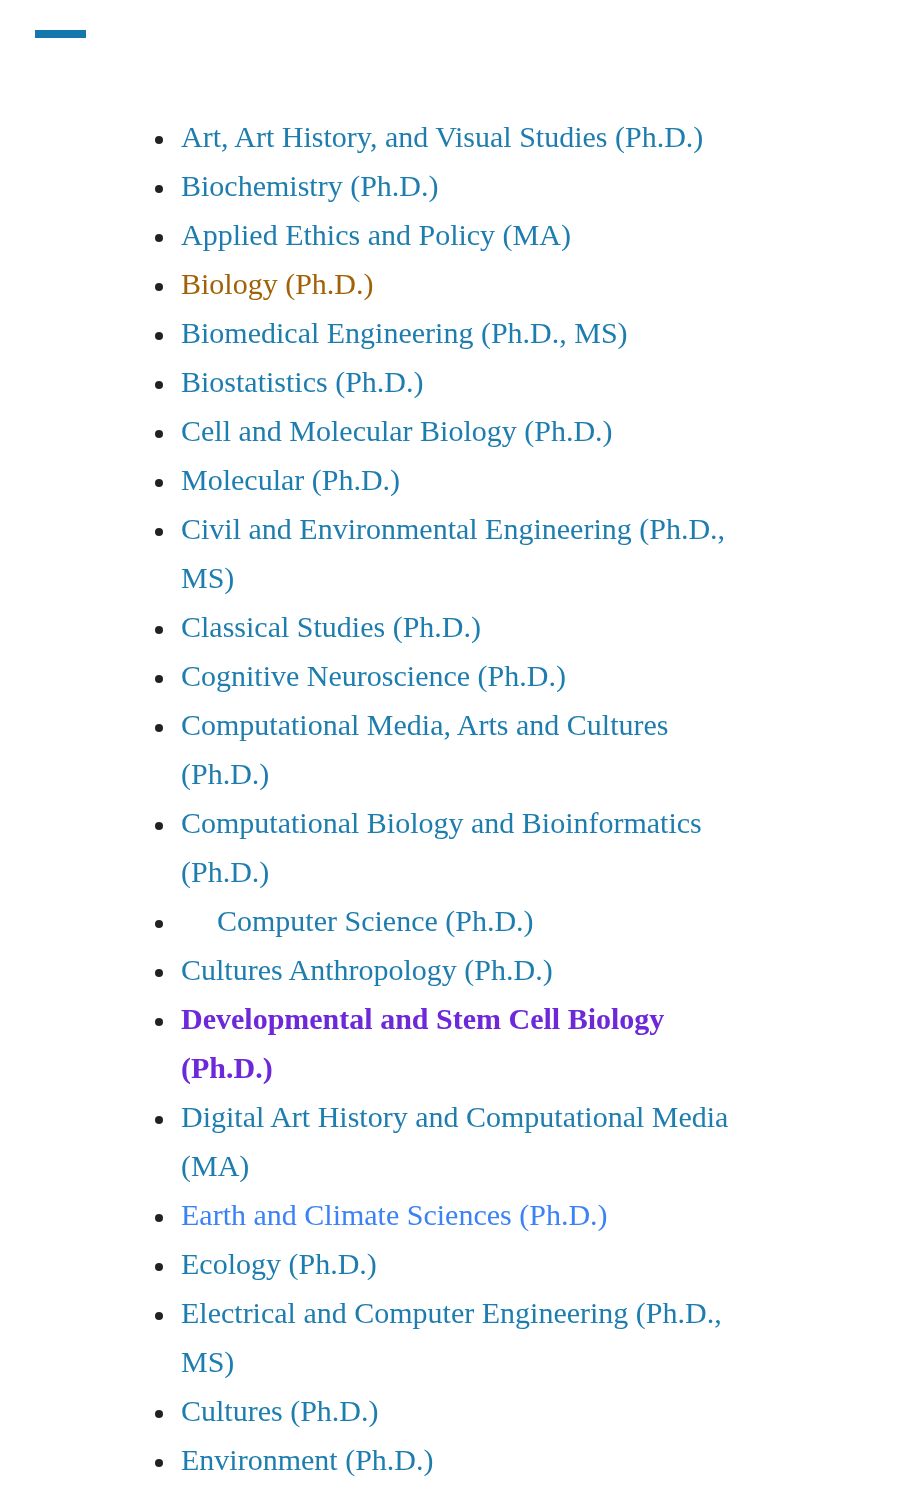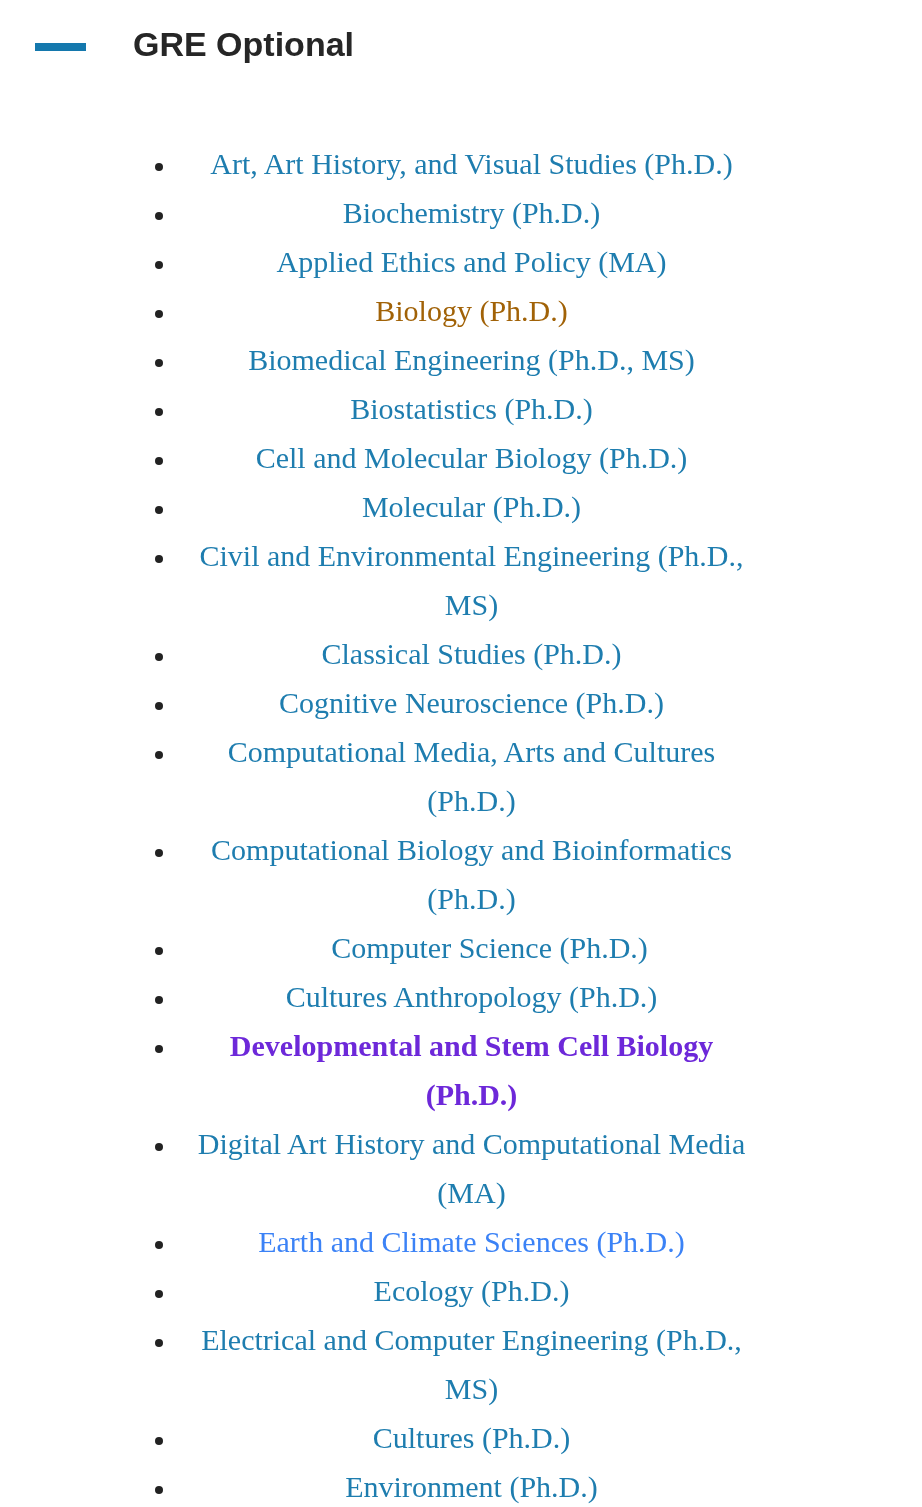--- a/index.html
+++ b/index.html
@@ -38,41 +38,39 @@
   }
   ul.program-list {
     margin: 74px 0 0 177px;
     padding: 0;
     width: 585px;
     list-style: disc outside;
     font-family: "Liberation Serif", serif;
     font-size: 30px;
     line-height: 49px;
     color: #222222;
-    text-align: center;
   }
   ul.program-list li::marker {
     color: #222222;
     font-size: 26px;
   }
   ul.program-list li {
     padding-left: 4px;
   }
   a.program-link {
     color: #1e7daf;
     text-decoration: none;
     cursor: pointer;
   }
 </style>
 </head>
 <body style="background: rgb(255, 255, 255);">
 
 <div class="section-header">
   <span class="accent-dash" style="background: rgb(20, 120, 173);"></span>
-  <h2 class="section-title" style="color: rgb(38, 38, 38);">GRE Optional</h2>
 </div>
 
 <ul class="program-list" id="program-list">
 
   <li class="program-item">
     <a class="program-link" href="#" style="color: rgb(30, 125, 175);">Art, Art History, and Visual Studies (Ph.D.)</a>
   </li>
 
   <li class="program-item">
     <a class="program-link" href="#" style="color: rgb(30, 125, 175);">Biochemistry (Ph.D.)</a>

